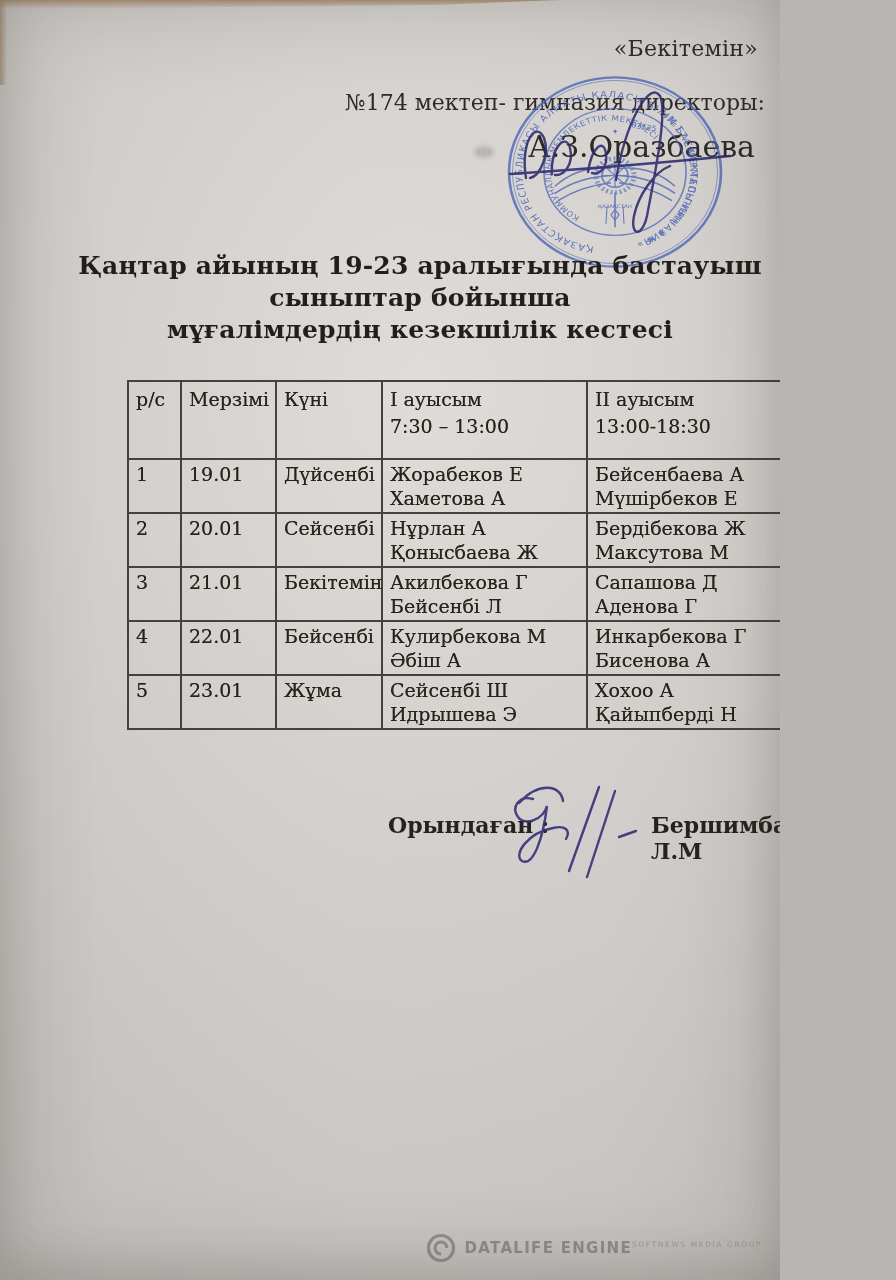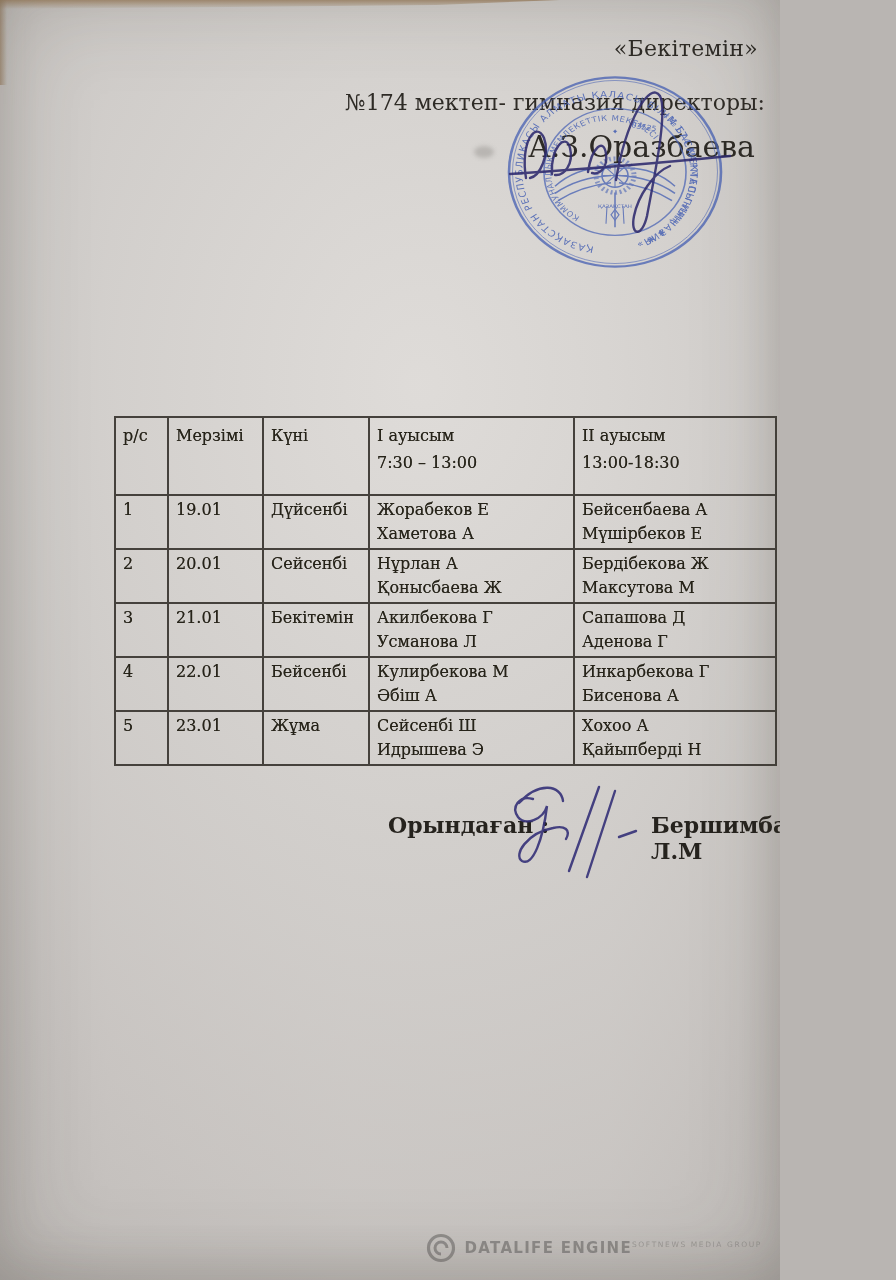--- a/index.html
+++ b/index.html
@@ -35,23 +35,23 @@
   .doc-title{
     top:250px;left:70px;right:10px;text-align:center;
     font-weight:bold;font-size:25px;line-height:32px;color:#221f1a;
     letter-spacing:.2px;
   }
   .stamp{left:503px;top:72px;opacity:.92;}
   .sig1{left:500px;top:78px;}
   .sig2{left:503px;top:773px;}
   .ink-mark{left:842px;top:168px;}
   table.schedule{
-    position:absolute;left:114px;top:380px;width:661px;
+    position:absolute;left:127px;top:380px;width:661px;
     border-collapse:collapse;table-layout:fixed;
-    font-size:16px;color:#262319;margin-top:36px;
+    font-size:19px;color:#262319;
   }
   table.schedule th, table.schedule td{
     border:2px solid #45413c;
     vertical-align:top;text-align:left;
     font-weight:400;
     padding:4px 4px 2px 7px;
     text-shadow:0 0 .5px rgba(38,35,25,.7);
   }
   table.schedule thead th{height:70px;}
   table.schedule tbody td{height:46px;line-height:24px;padding-top:2px;}
@@ -133,20 +133,24 @@
       <path d="M 52 96 C 50 70 66 54 70 70 C 74 86 64 98 55 97"></path>
       <path d="M 88 94 C 92 68 104 60 106 76 C 108 90 99 97 92 95"></path>
       <path d="M 116 102 C 126 42 150 2 160 18 C 168 34 154 100 147 138 C 142 160 130 158 134 138 C 138 118 154 94 170 88"></path>
     </g>
   </svg>
 
   <svg class="abs ink-mark" width="30" height="30" viewBox="0 0 30 30">
     <path d="M 6 22 l 8 -10 l -5 3 l 12 -9 m -10 14 l 9 -4" fill="none" stroke="#555377" stroke-width="1.3" opacity=".6"></path>
   </svg>
 
+  <div class="abs doc-title">
+    <span class="title-line">Қаңтар айының 19-23 аралығында бастауыш сыныптар бойынша</span><br>
+    <span class="title-line">мұғалімдердің кезекшілік кестесі</span>
+  </div>
 
   <table class="schedule">
     <colgroup>
       <col style="width:53px">
         <col style="width:95px">
         <col style="width:106px">
         <col style="width:205px">
         <col style="width:202px">
     </colgroup>
     <thead>
@@ -196,21 +200,21 @@
             <div>Бердібекова Ж</div>
             <div>Максутова  М</div>
           </td>
         </tr>
         <tr>
           <td>3</td>
           <td>21.01</td>
           <td>Бекітемін</td>
           <td>
             <div>Акилбекова Г</div>
-            <div>Усманова Л</div>
+            <div>Бейсенбі Л</div>
           </td>
           <td>
             <div>Сапашова Д</div>
             <div>Аденова Г</div>
           </td>
         </tr>
         <tr>
           <td>4</td>
           <td>22.01</td>
           <td>Бейсенбі</td>

